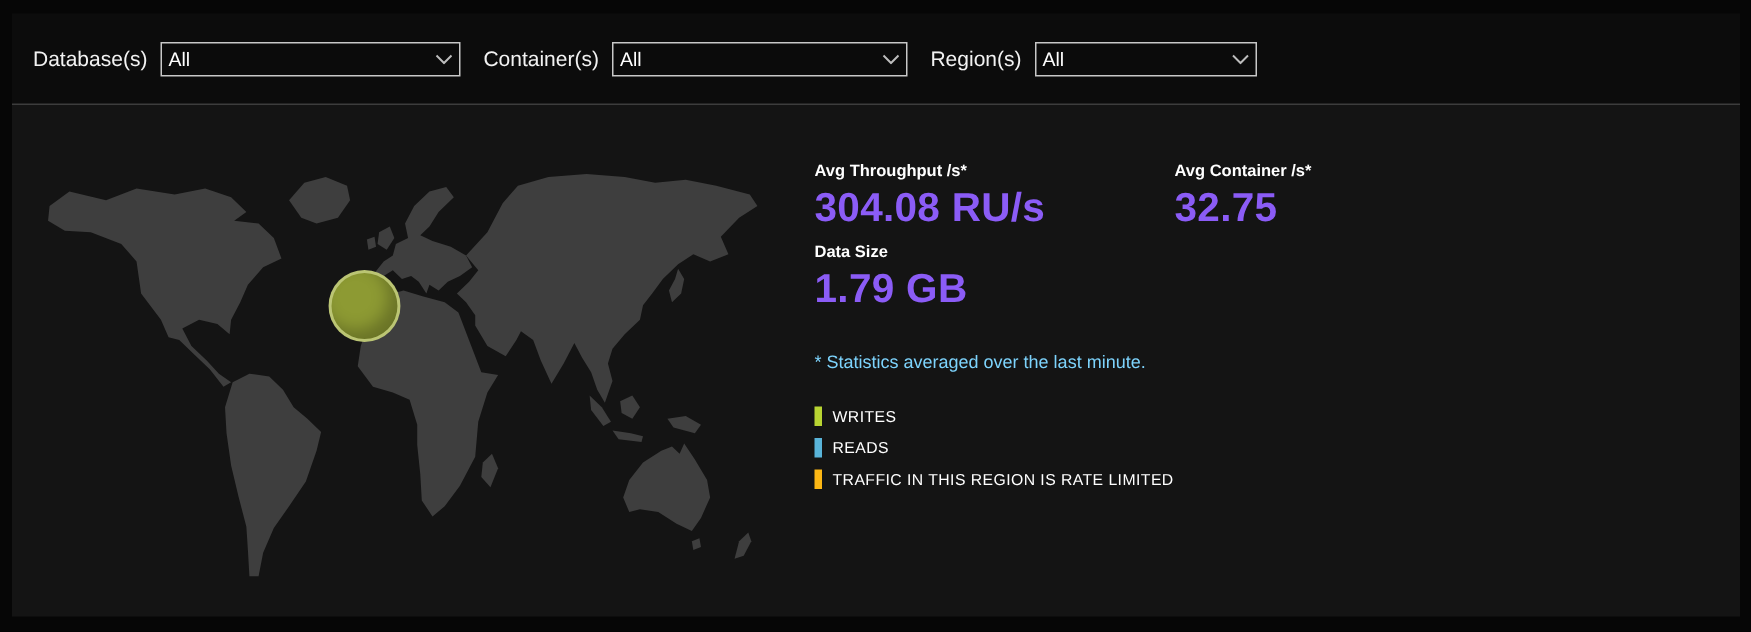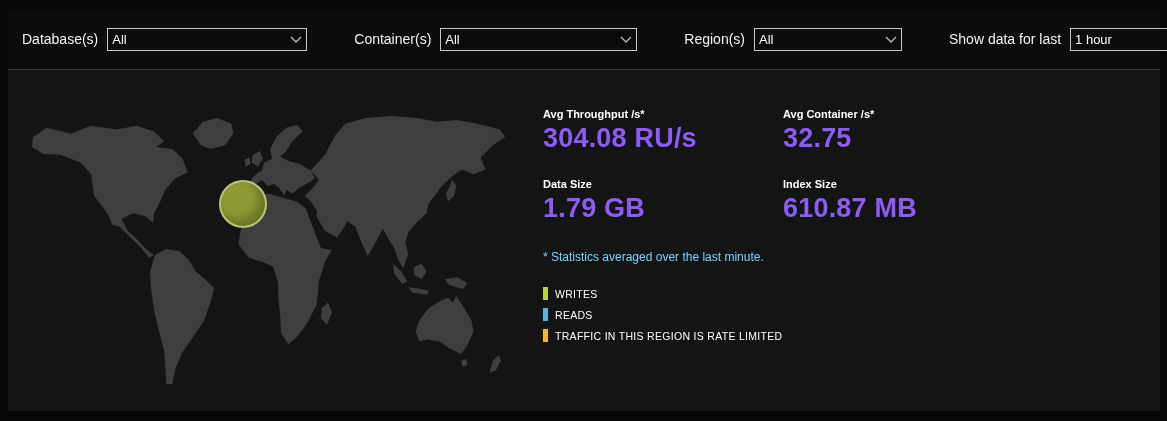--- a/index.html
+++ b/index.html
@@ -4,21 +4,21 @@
 <style>
   html,body{margin:0;padding:0;background:#000;}
   .page{
     position:relative;width:1167px;height:421px;overflow:hidden;
     background:#060606;font-family:"Liberation Sans",sans-serif;color:#fff;
   }
   
   .filter-bar{
     position:absolute;left:8px;right:7px;top:9px;height:61px;
     background:#0c0c0c;border-bottom:1px solid #3d3d3d;
-    display:flex;align-items:center;padding-left:14px;box-sizing:border-box;gap:32px;
+    display:flex;align-items:center;padding-left:14px;box-sizing:border-box;
   }
   .filter-group{display:flex;align-items:center;margin-right:15px;}
   .filter-label{font-size:14px;color:#f2f2f2;margin-right:9px;white-space:nowrap;}
   .dropdown{
     display:flex;align-items:center;justify-content:space-between;
     height:23px;border:1px solid #c8c8c8;background:#0b0b0b;
     padding:0 4px;box-sizing:border-box;cursor:pointer;
   }
   .dropdown-value{font-size:13px;color:#ffffff;}
   .chevron{display:flex;align-items:center;margin-left:8px;}
@@ -33,21 +33,21 @@
   .map-land{fill:#3e3e3e;stroke:none;}
   .region-marker{
     position:absolute;left:189px;top:64px;width:48px;height:48px;
     border-radius:50%;border:2px solid rgba(225,233,170,0.55);
     box-sizing:border-box;cursor:pointer;
     box-shadow:inset -6px -6px 10px rgba(0,0,0,0.25);
   }
   
   .metrics{position:absolute;left:535px;top:38px;width:600px;}
   .metric-row{display:flex;}
-  .metric-row + .metric-row{margin-top:24px;}
+  .metric-row + .metric-row{margin-top:8px;}
   .metric{width:240px;}
   .metric-label{font-size:11px;font-weight:bold;color:#fff;margin-bottom:4px;}
   .metric-value{font-size:27px;font-weight:600;color:#8b5cf6;line-height:1.1;letter-spacing:0.2px;}
   .footnote{margin-top:27px;font-size:12px;color:#7dd3fc;}
   .legend{margin-top:23px;}
   .legend-item{display:flex;align-items:center;margin-bottom:8px;height:13px;text-align:center;}
   .legend-swatch{width:5px;height:13px;margin-right:7px;flex:0 0 auto;}
   .legend-label{font-size:10.5px;color:#fff;letter-spacing:0.3px;white-space:nowrap;}
 </style>
 </head>
@@ -86,31 +86,20 @@
       <div class="dropdown w-rg">
         <span class="dropdown-value">All</span>
         <span class="chevron">
           <svg width="12" height="7" viewBox="0 0 12 7">
               <polyline points="1,1 6,6 11,1" fill="none" stroke="#bdbdbd" stroke-width="1.3"></polyline>
             </svg>
         </span>
       </div>
     </div>
 
-    <div class="filter-group">
-      <span class="filter-label">Show data for last</span>
-      <div class="dropdown w-tm">
-        <span class="dropdown-value">1 hour</span>
-        <span class="chevron">
-          <svg width="12" height="7" viewBox="0 0 12 7">
-              <polyline points="1,1 6,6 11,1" fill="none" stroke="#bdbdbd" stroke-width="1.3"></polyline>
-            </svg>
-        </span>
-      </div>
-    </div>
 
   </div>
 
   <div class="main-panel">
 
     <div class="map-container">
       <svg viewBox="0 0 470 280" preserveAspectRatio="none">
 
         <path class="map-land" d="M3,22 L16,12 L40,18 L60,10 L85,14 L105,10 L122,16 L132,26 L124,32 L140,34 L150,44 L155,58 L143,64 L133,76 L128,88 L122,100 L121,110 L113,103 L101,100 L90,106 L96,118 L106,128 L114,137 L122,143 L117,146 L108,134 L98,124 L88,114 L81,112 L76,100 L63,82 L60,60 L50,48 L30,40 L13,39 L2,32 Z"></path>
 
@@ -153,24 +142,20 @@
           <div class="metric-label">Avg Container /s*</div>
           <div class="metric-value">32.75</div>
         </div>
       </div>
 
       <div class="metric-row">
         <div class="metric">
           <div class="metric-label">Data Size</div>
           <div class="metric-value">1.79 GB</div>
         </div>
-        <div class="metric">
-          <div class="metric-label">Index Size</div>
-          <div class="metric-value">610.87 MB</div>
-        </div>
       </div>
 
       <div class="footnote">* Statistics averaged over the last minute.</div>
 
       <div class="legend">
         <div class="legend-item">
           <span class="legend-swatch" style="background-color: rgb(184, 212, 50);"></span>
           <span class="legend-label">WRITES</span>
         </div>
         <div class="legend-item">

